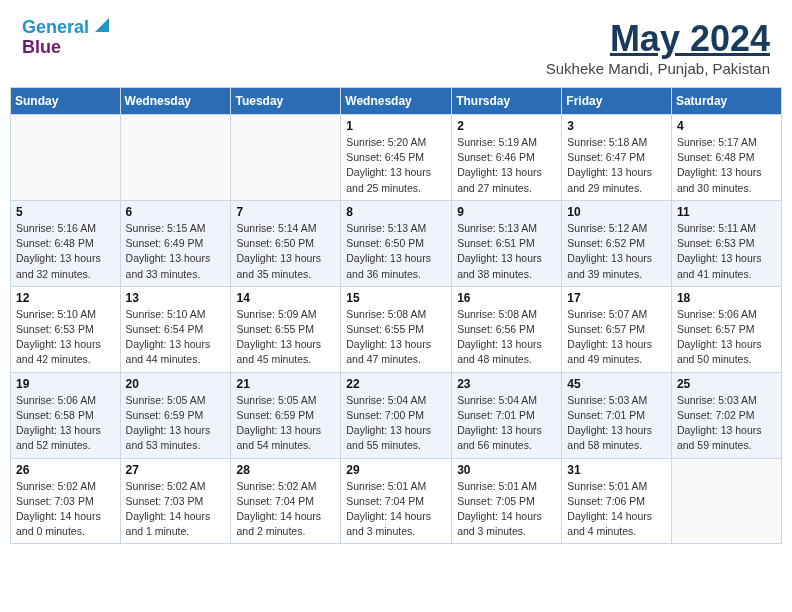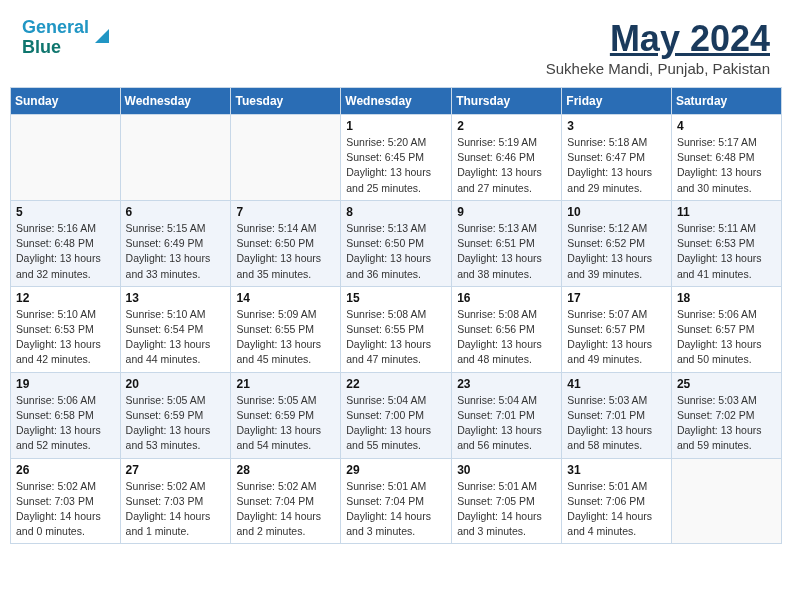--- a/index.html
+++ b/index.html
@@ -83,23 +83,23 @@
       font-size: 10.5px;
       line-height: 1.45;
     }
     .empty { background: #f9f9f9 !important; }
   </style>
 </head>
 <body>
 
 <div class="header">
   <div class="logo">
-    <div style="display:flex; align-items:center;">
+    <div style="display:flex; align-items:flex-start;">
       <span class="logo-text">
-        <span>General</span><br><span style="color:#0f766e;">Blue</span>
+        <span>General</span><br><span style="color:#701a75;">Blue</span>
       </span>
       <svg width="22" height="22" viewBox="0 0 22 22" style="margin-left:2px; margin-top:-4px;">
         <polygon points="4,18 18,4 18,18" fill="#2196c4"></polygon>
       </svg>
     </div>
   </div>
   <div class="title-area">
     <div class="month-title">May 2024</div>
     <div class="location">Sukheke Mandi, Punjab, Pakistan</div>
   </div>
@@ -214,21 +214,21 @@
         </td>
         <td>
           <span class="day-num">22</span>
           <div class="day-info">Sunrise: 5:04 AM<br>Sunset: 7:00 PM<br>Daylight: 13 hours<br>and 55 minutes.</div>
         </td>
         <td>
           <span class="day-num">23</span>
           <div class="day-info">Sunrise: 5:04 AM<br>Sunset: 7:01 PM<br>Daylight: 13 hours<br>and 56 minutes.</div>
         </td>
         <td>
-          <span class="day-num">41</span>
+          <span class="day-num">45</span>
           <div class="day-info">Sunrise: 5:03 AM<br>Sunset: 7:01 PM<br>Daylight: 13 hours<br>and 58 minutes.</div>
         </td>
         <td>
           <span class="day-num">25</span>
           <div class="day-info">Sunrise: 5:03 AM<br>Sunset: 7:02 PM<br>Daylight: 13 hours<br>and 59 minutes.</div>
         </td>
       </tr>
       <tr>
         <td>
           <span class="day-num">26</span>

